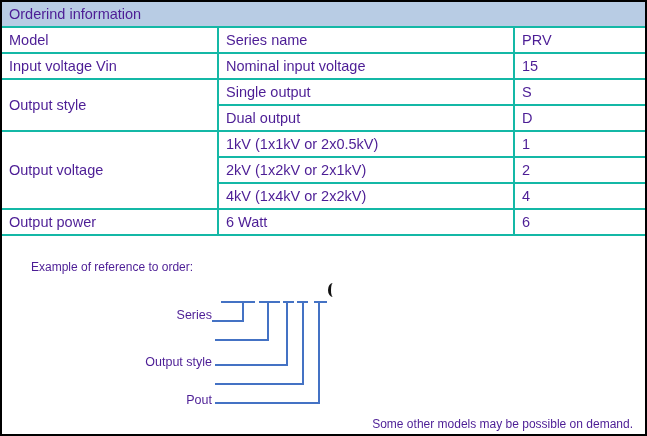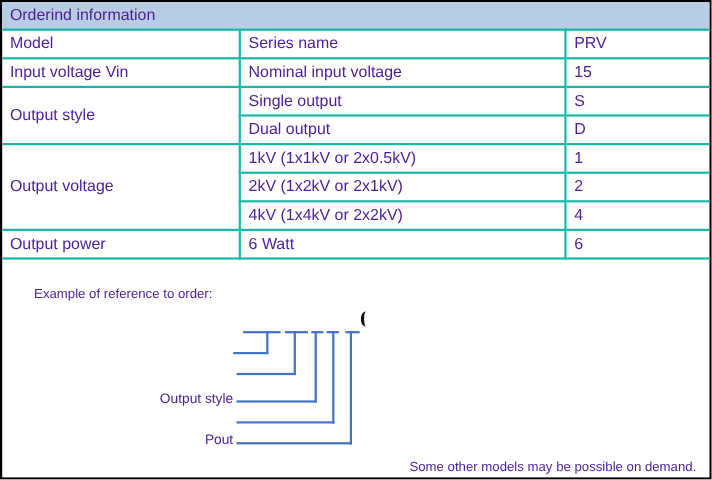--- a/index.html
+++ b/index.html
@@ -158,18 +158,19 @@
   <div class="bl v-line" style="left:284px;height:65px;"></div>
   <div class="bl v-line" style="left:300px;height:84px;"></div>
   <div class="bl v-line" style="left:316px;height:103px;"></div>
 
   <div class="bl h-line" style="left:210px;width:32px;top:318px;"></div>
   <div class="bl h-line" style="left:213px;width:54px;top:337px;"></div>
   <div class="bl h-line" style="left:213px;width:73px;top:362px;"></div>
   <div class="bl h-line" style="left:213px;width:89px;top:381px;"></div>
   <div class="bl h-line" style="left:213px;width:105px;top:400px;"></div>
 
+  <span class="callout-label" style="top:306px;">Series</span>
   <span class="callout-label" style="top:353px;">Output style</span>
   <span class="callout-label" style="top:391px;">Pout</span>
 
   <div class="footer-note">Some other models may be possible on demand.</div>
 
 </div>
 
 </body></html>

